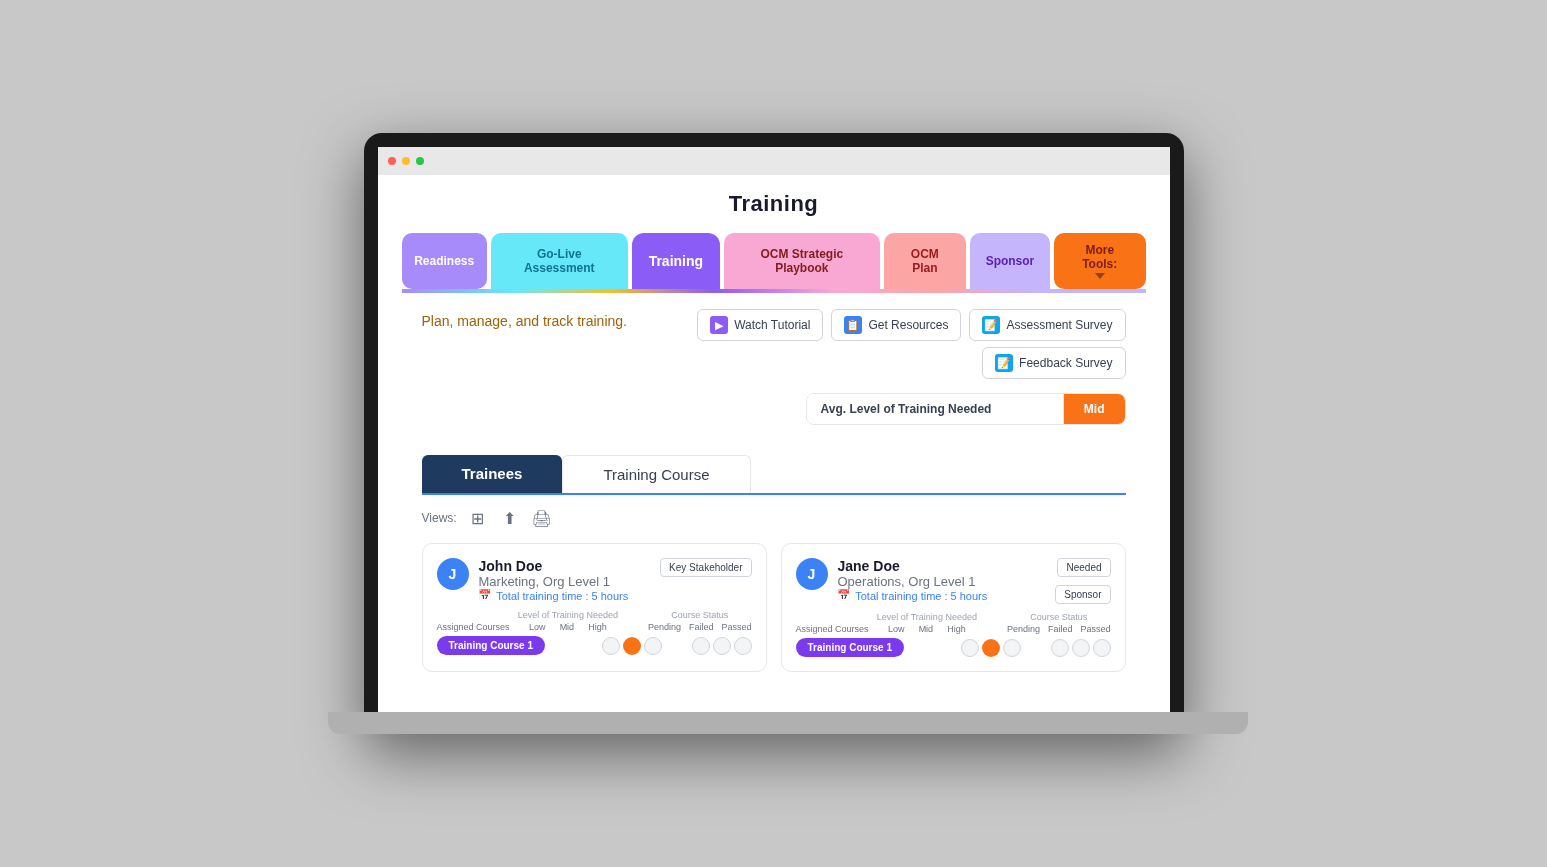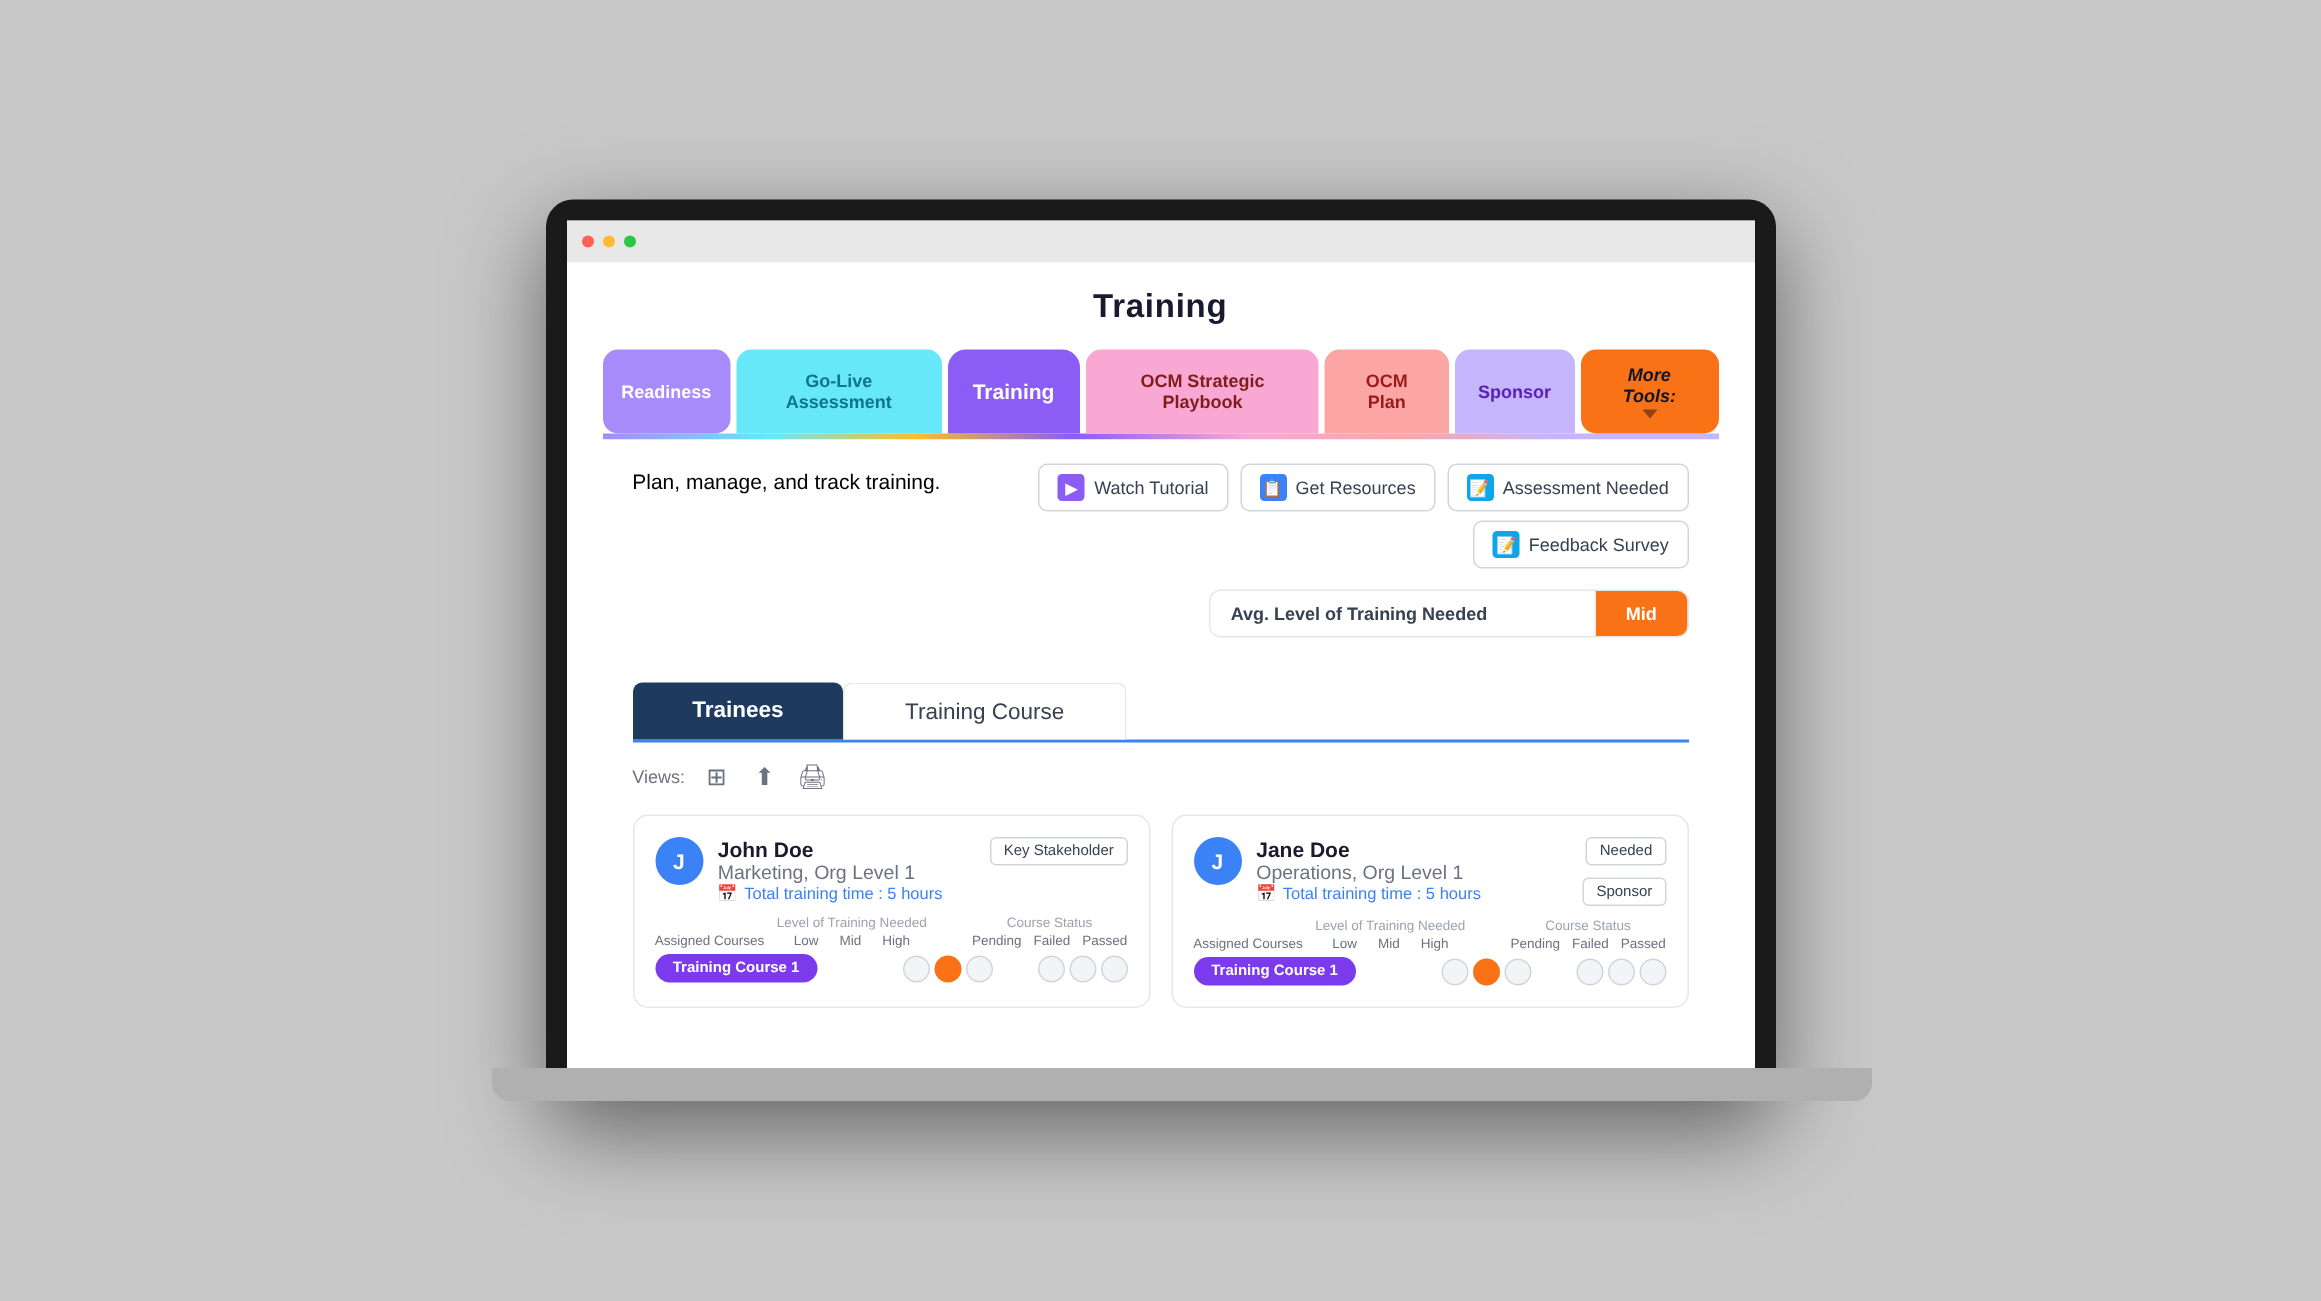--- a/index.html
+++ b/index.html
@@ -128,27 +128,26 @@
     .nav-tab.ocm-plan {
       background: #fca5a5;
       color: #991b1b;
     }
     .nav-tab.sponsor {
       background: #c4b5fd;
       color: #5b21b6;
     }
     .nav-tab.more-tools {
       background: #f97316;
-      color: #0f172a;
+      color: #7f1d1d;
       border-radius: 10px;
       display: flex;
       flex-direction: column;
       align-items: center;
       gap: 2px;
-      font-style: italic;
     }
 
     .nav-separator {
       height: 4px;
       background: linear-gradient(90deg, #a78bfa 0%, #67e8f9 15%, #fbbf24 28%, #8b5cf6 42%, #f9a8d4 58%, #fca5a5 72%, #c4b5fd 85%);
       width: 100%;
     }
 
     
     .main-section {
@@ -158,21 +157,21 @@
 
     
     .subtitle-row {
       display: flex;
       justify-content: space-between;
       align-items: flex-start;
       margin-bottom: 14px;
     }
 
     .subtitle-text {
-      color: #000000;
+      color: #a16207;
       font-size: 14px;
       font-weight: 400;
       padding-top: 4px;
     }
 
     .action-buttons {
       display: flex;
       flex-direction: column;
       gap: 6px;
       align-items: flex-end;
@@ -461,21 +460,21 @@
                 <button class="action-btn">
                   <span class="action-btn-icon btn-icon-purple">▶</span>
                   <span>Watch Tutorial</span>
                 </button>
                 <button class="action-btn">
                   <span class="action-btn-icon btn-icon-blue">📋</span>
                   <span>Get Resources</span>
                 </button>
                 <button class="action-btn">
                   <span class="action-btn-icon btn-icon-teal">📝</span>
-                  <span>Assessment Needed</span>
+                  <span>Assessment Survey</span>
                 </button>
               </div>
               <div class="action-row" style="justify-content: flex-end;">
                 <button class="action-btn">
                   <span class="action-btn-icon btn-icon-teal">📝</span>
                   <span>Feedback Survey</span>
                 </button>
               </div>
             </div>
           </div>

